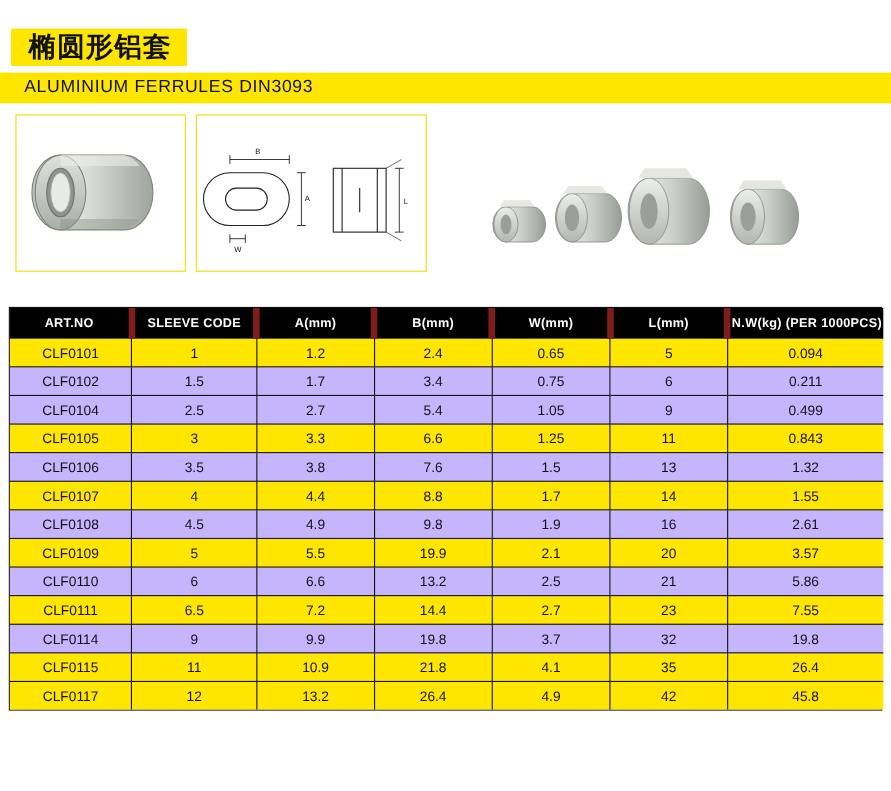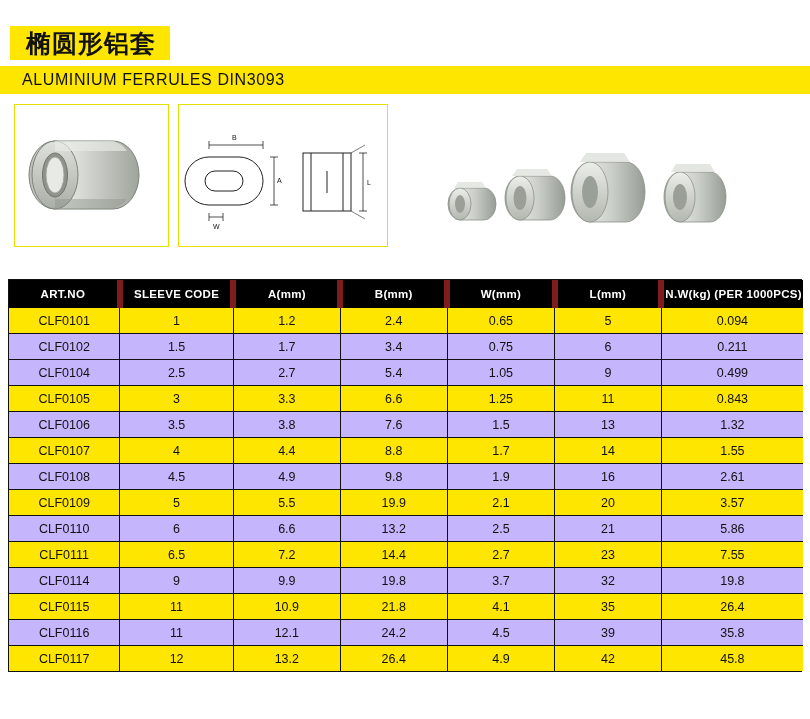--- a/index.html
+++ b/index.html
@@ -389,29 +389,20 @@
           </tr>
           <tr class="row-yellow">
             <td>CLF0115</td>
             <td>11</td>
             <td>10.9</td>
             <td>21.8</td>
             <td>4.1</td>
             <td>35</td>
             <td>26.4</td>
           </tr>
-          <tr class="row-white">
-            <td>CLF0116</td>
-            <td>11</td>
-            <td>12.1</td>
-            <td>24.2</td>
-            <td>4.5</td>
-            <td>39</td>
-            <td>35.8</td>
-          </tr>
           <tr class="row-yellow">
             <td>CLF0117</td>
             <td>12</td>
             <td>13.2</td>
             <td>26.4</td>
             <td>4.9</td>
             <td>42</td>
             <td>45.8</td>
           </tr>
         </tbody>

